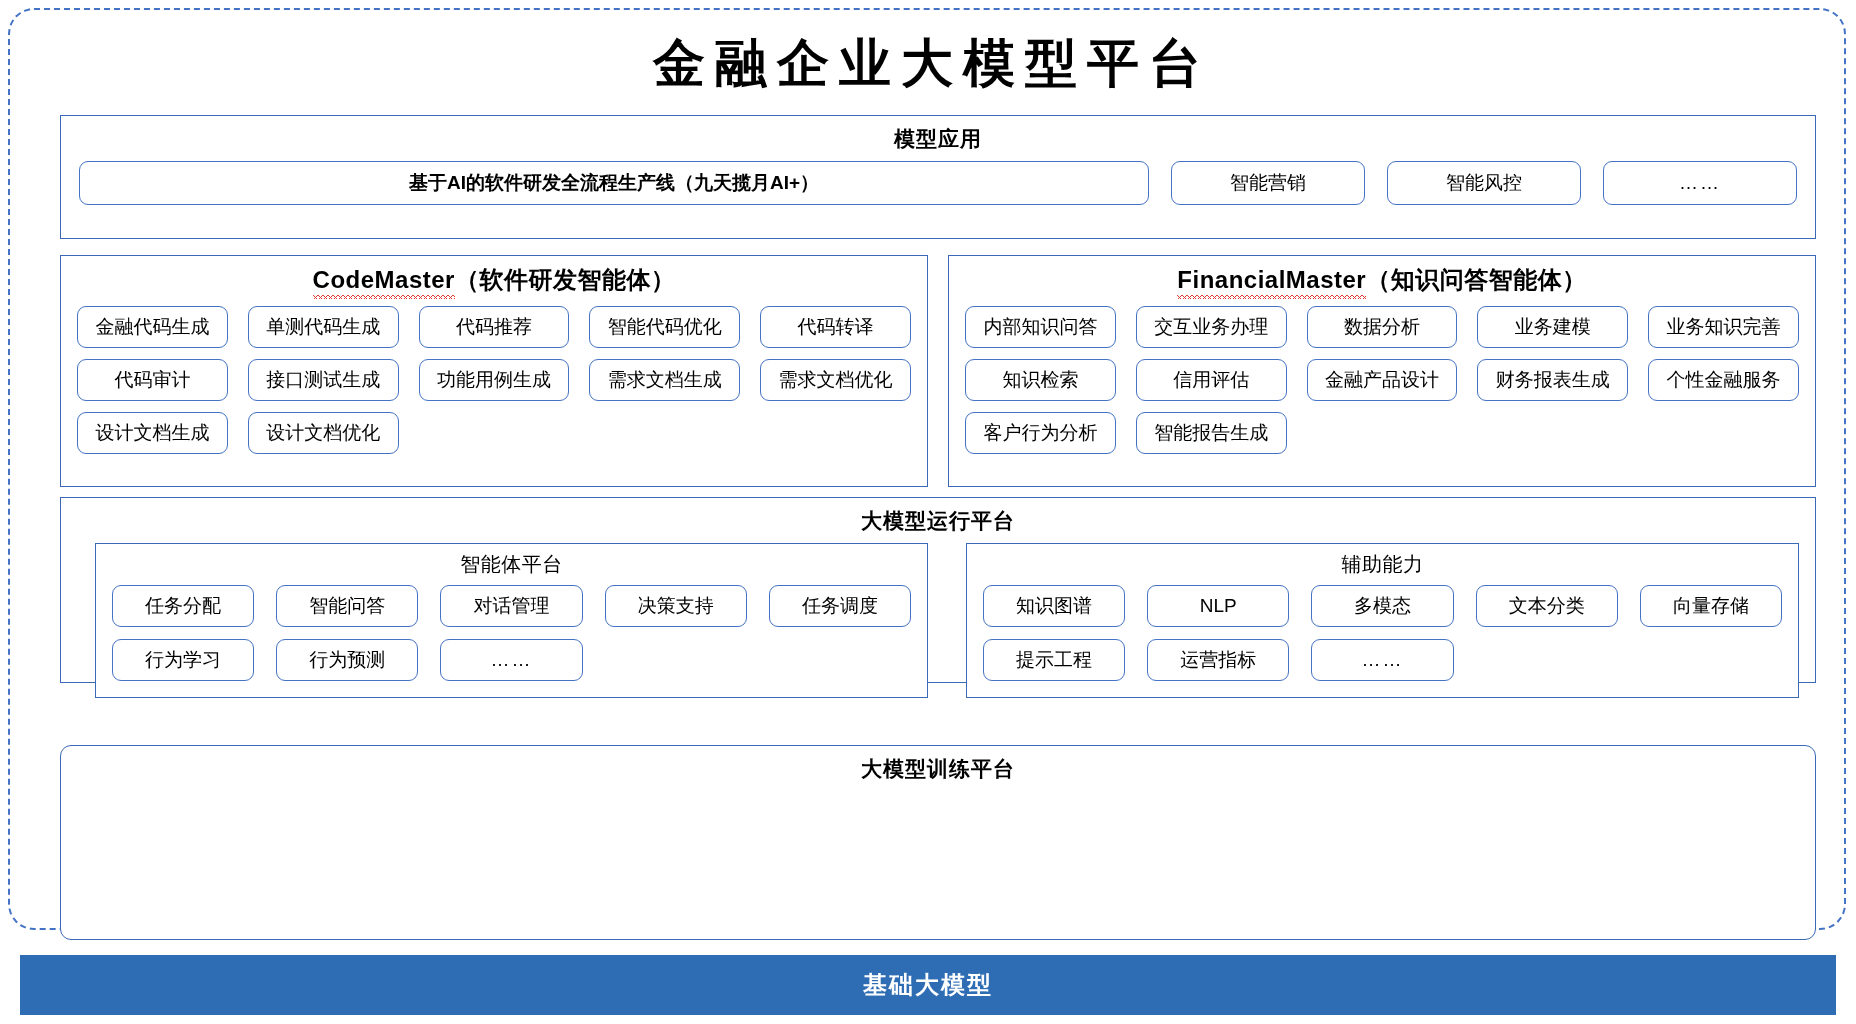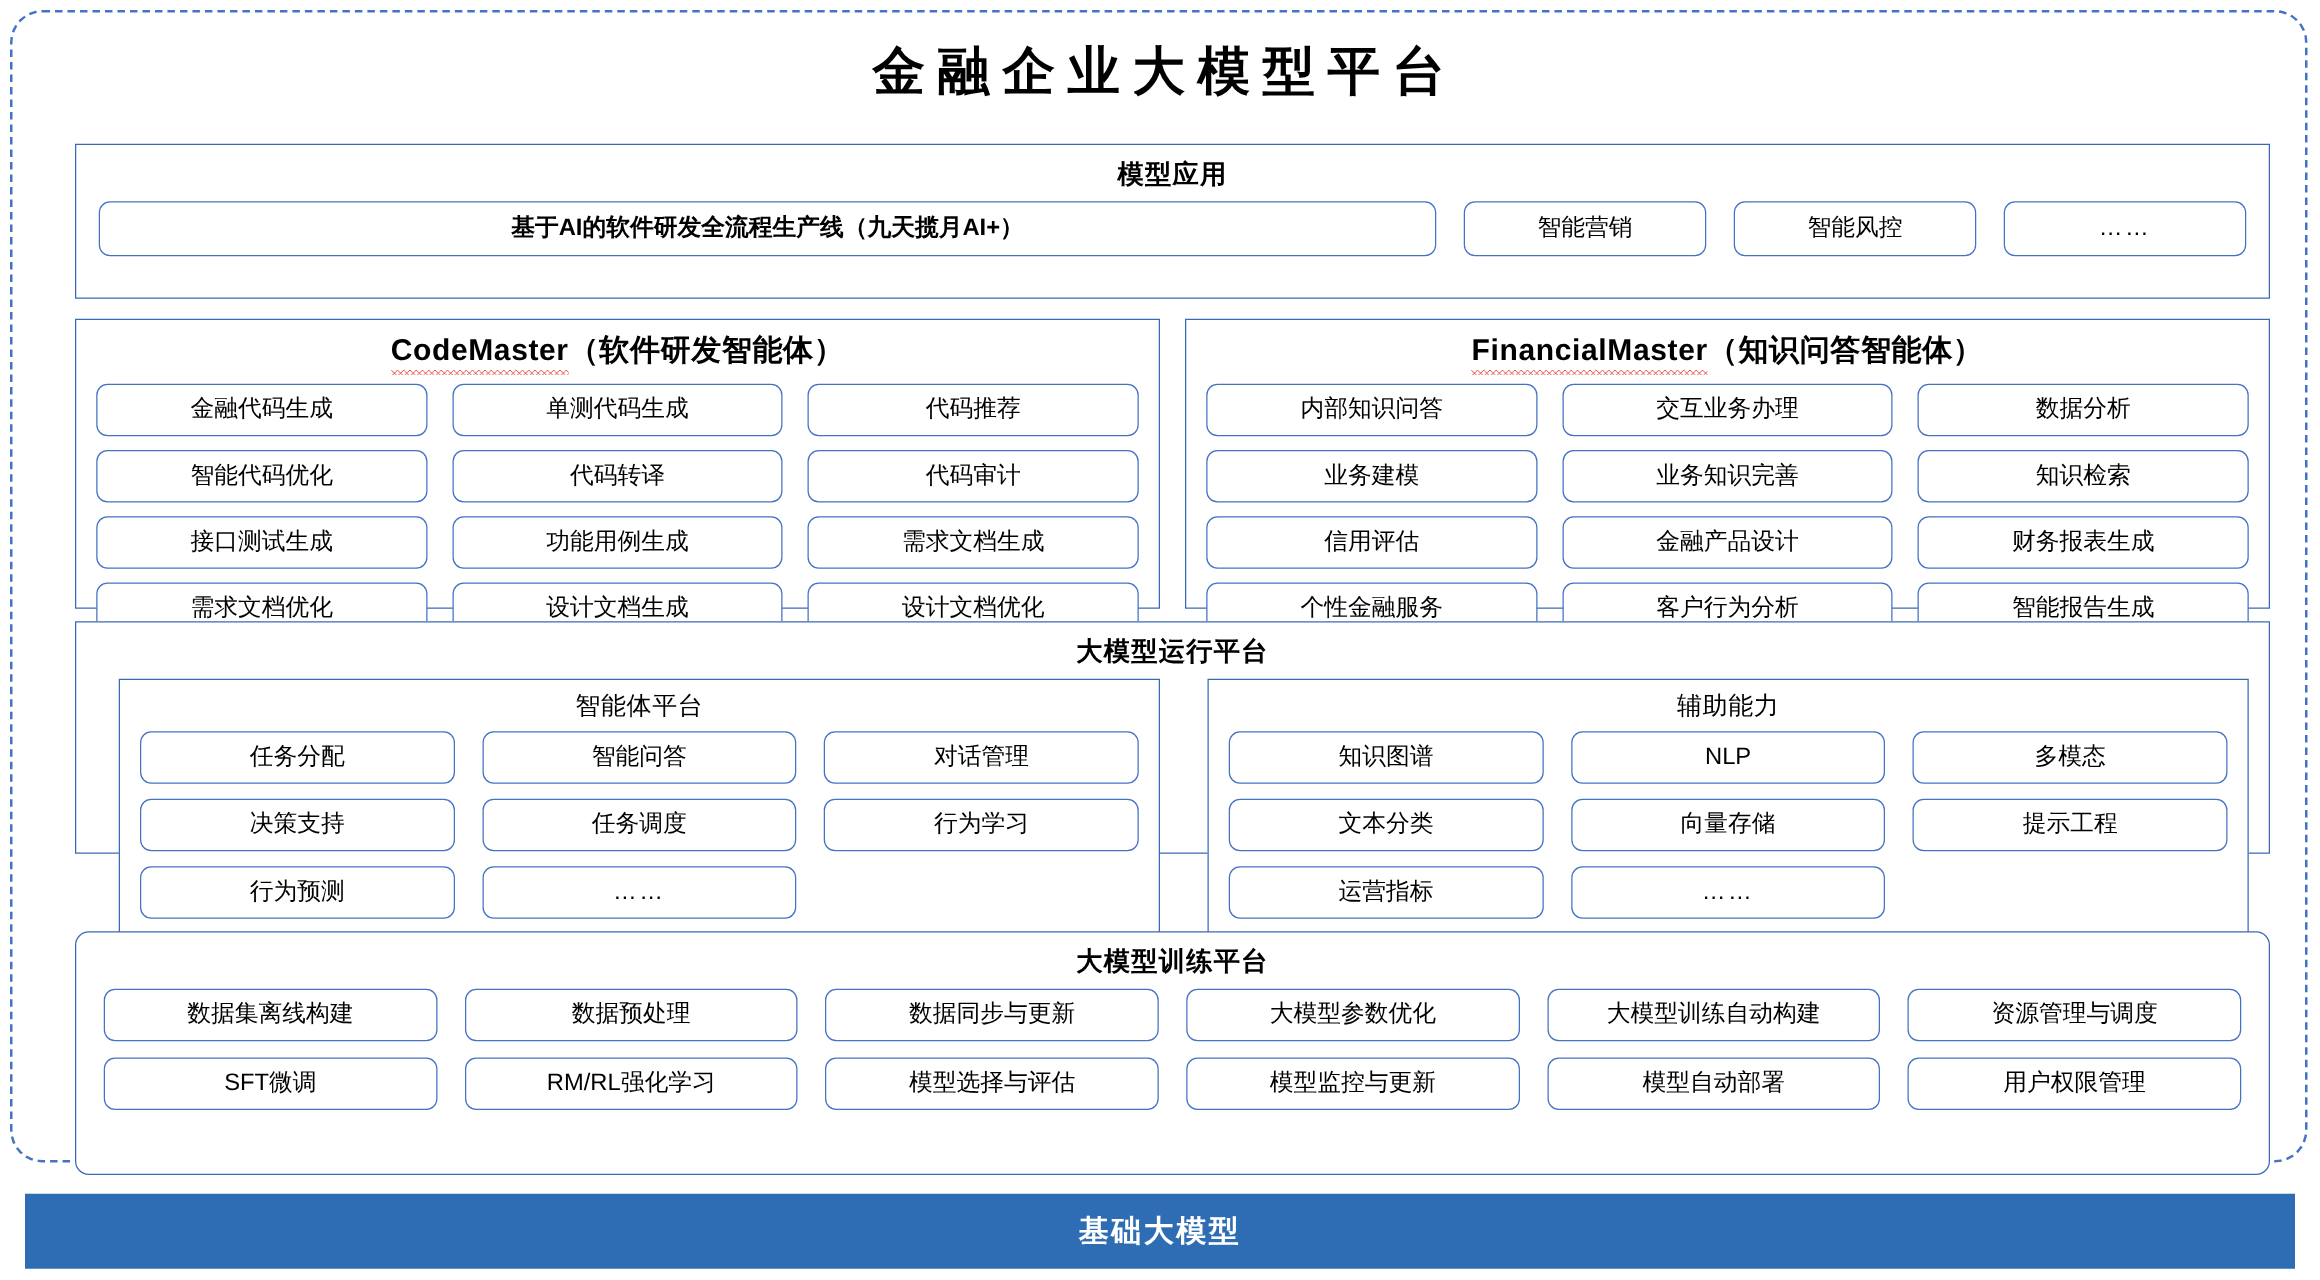--- a/index.html
+++ b/index.html
@@ -26,21 +26,21 @@
     box-sizing: border-box;
     border: 2px dashed #4472c4;
     border-radius: 26px;
     padding: 0;
   }
 
   
   .main-title {
     text-align: center;
     font-family: "Liberation Serif", "DejaVu Serif", serif;
-    font-size: 42px;
+    font-size: 52px;
     font-weight: 700;
     letter-spacing: 10px;
     padding-top: 24px;
     padding-left: 10px;
     line-height: 1.15;
     color: #000;
   }
 
   
   .panel {
@@ -84,21 +84,21 @@
     font-weight: 700;
     font-size: 19px;
   }
   .pill.dots {
     letter-spacing: 2px;
   }
 
   
   .grid4 {
     display: grid;
-    grid-template-columns: repeat(3, 1fr);
+    grid-template-columns: repeat(5, 1fr);
     gap: 12px 22px;
     padding: 0 16px 14px 16px;
   }
   .grid4.tight { gap: 11px 20px; }
 
   .grid6 {
     display: grid;
     grid-template-columns: repeat(6, 1fr);
     gap: 13px 22px;
     padding: 0 22px 16px 22px;
@@ -268,31 +268,17 @@
           <div class="pill">运营指标</div>
           <div class="pill dots">……</div>
         </div>
       </div>
 
     </div>
   </div>
 
   <div class="panel" id="panel-training">
     <div class="panel-title">大模型训练平台</div>
-    <div class="grid6">
-      <div class="pill">数据集离线构建</div>
-      <div class="pill">数据预处理</div>
-      <div class="pill">数据同步与更新</div>
-      <div class="pill">大模型参数优化</div>
-      <div class="pill">大模型训练自动构建</div>
-      <div class="pill">资源管理与调度</div>
-      <div class="pill">SFT微调</div>
-      <div class="pill">RM/RL强化学习</div>
-      <div class="pill">模型选择与评估</div>
-      <div class="pill">模型监控与更新</div>
-      <div class="pill">模型自动部署</div>
-      <div class="pill">用户权限管理</div>
-    </div>
   </div>
 
 </div>
 
 <div class="banner">基础大模型</div>
 
 </body></html>

